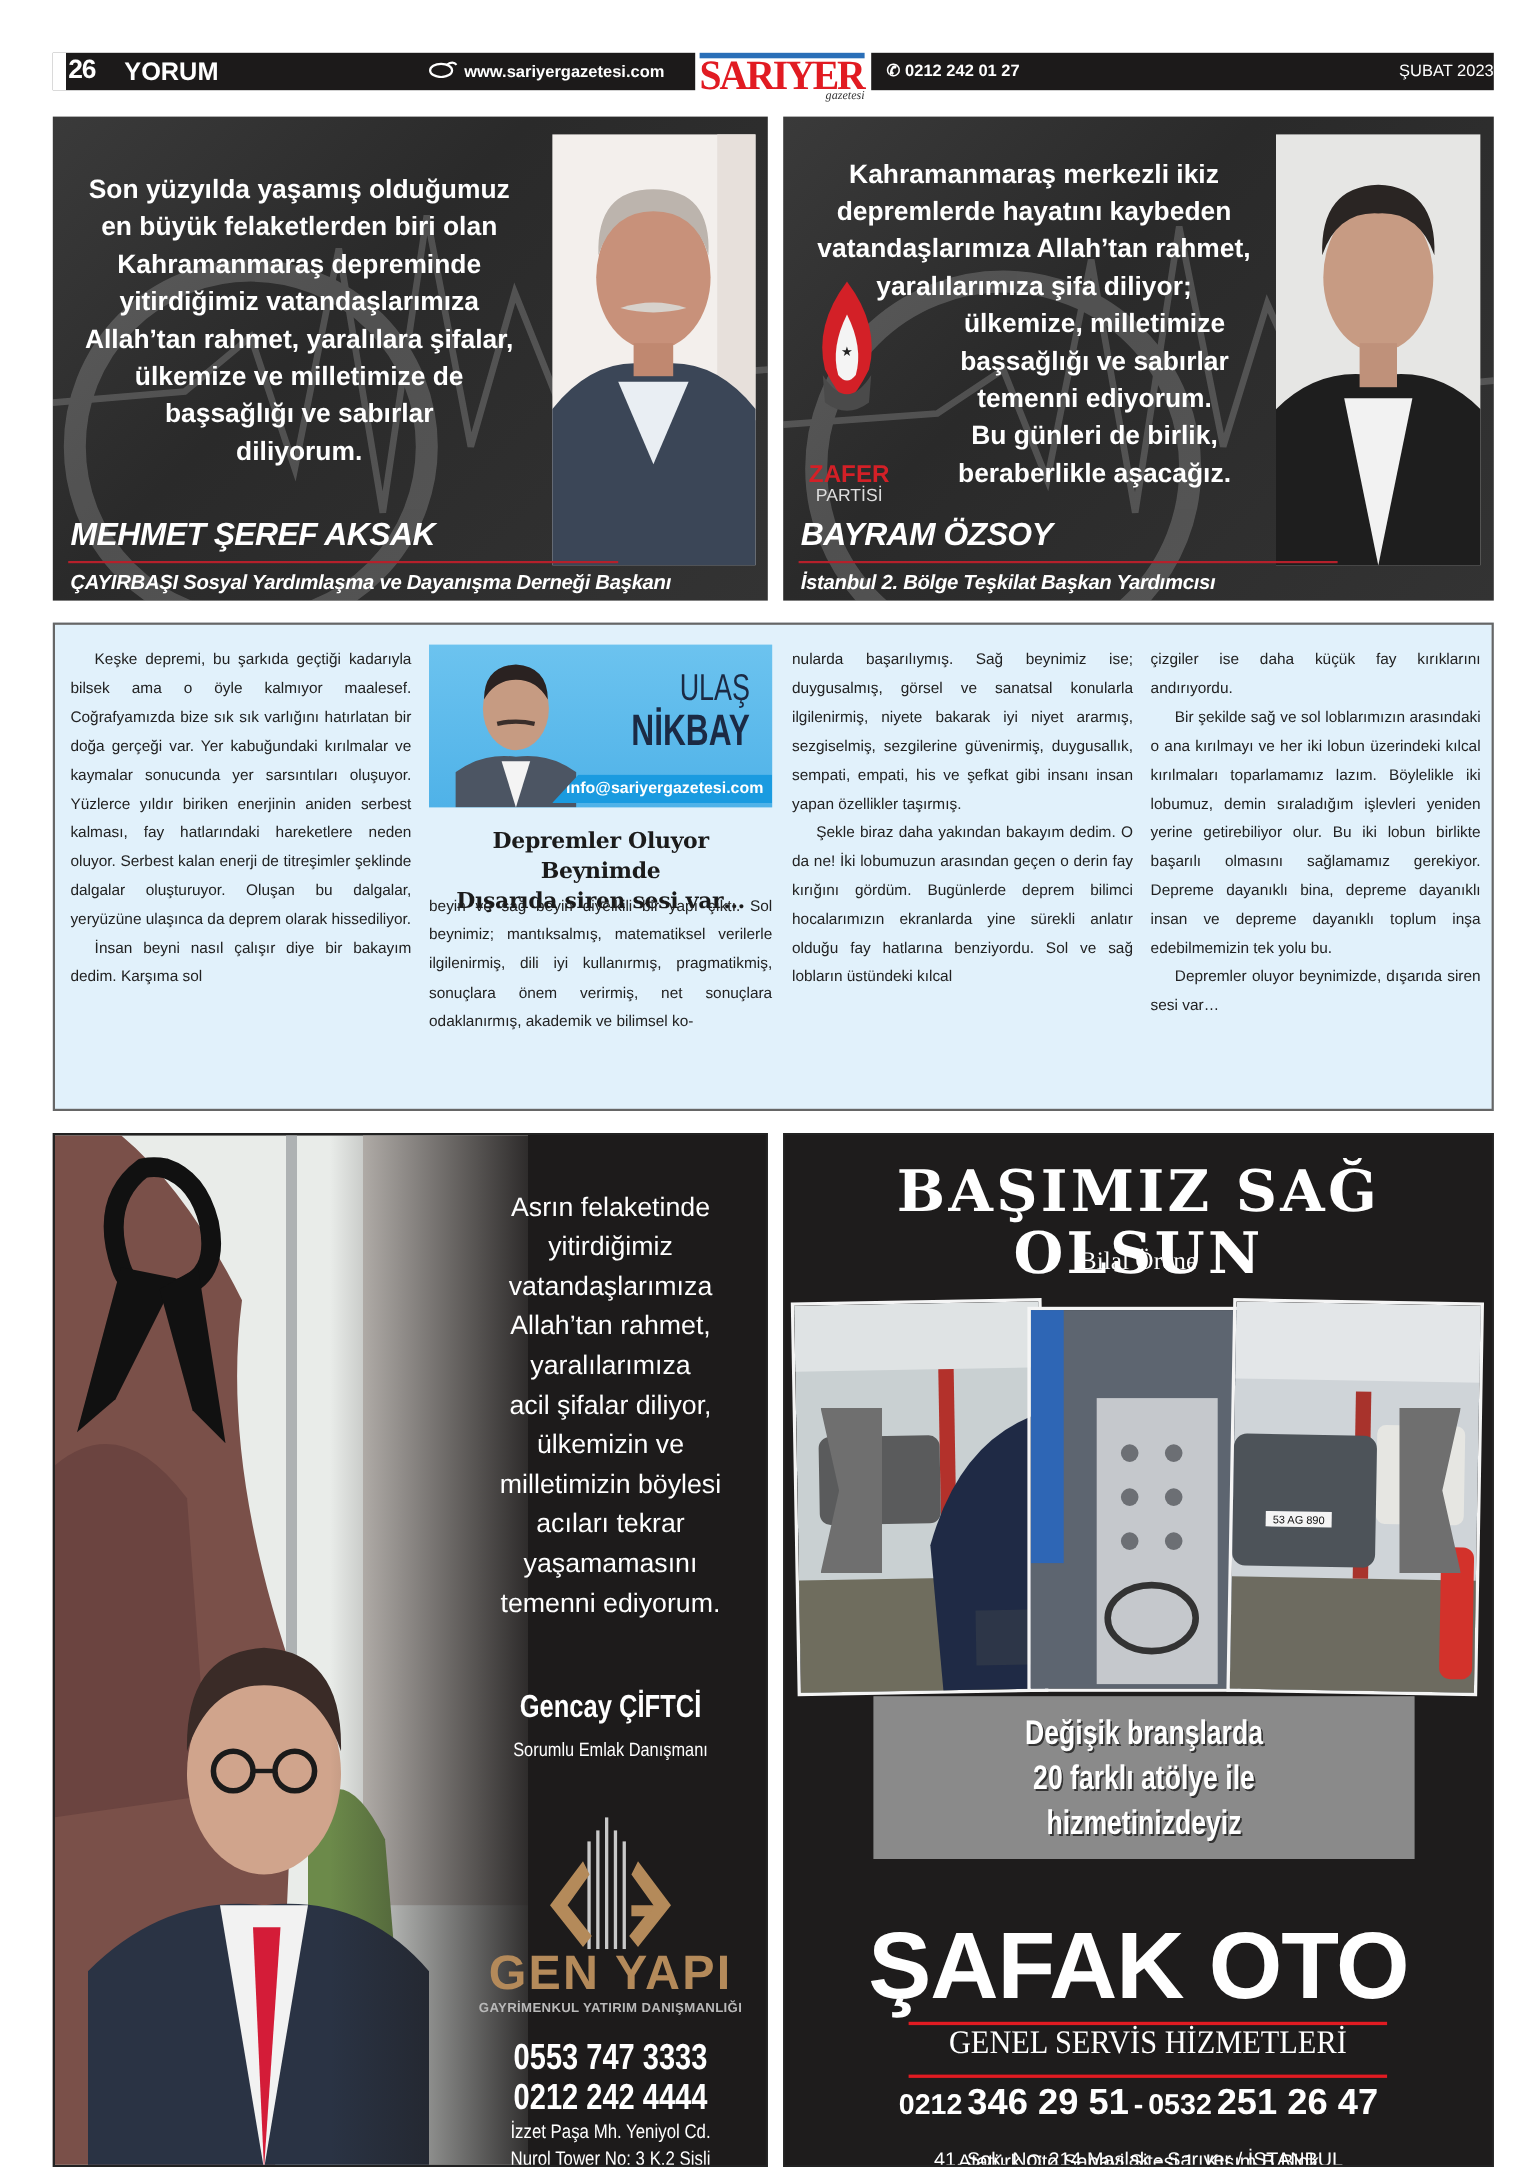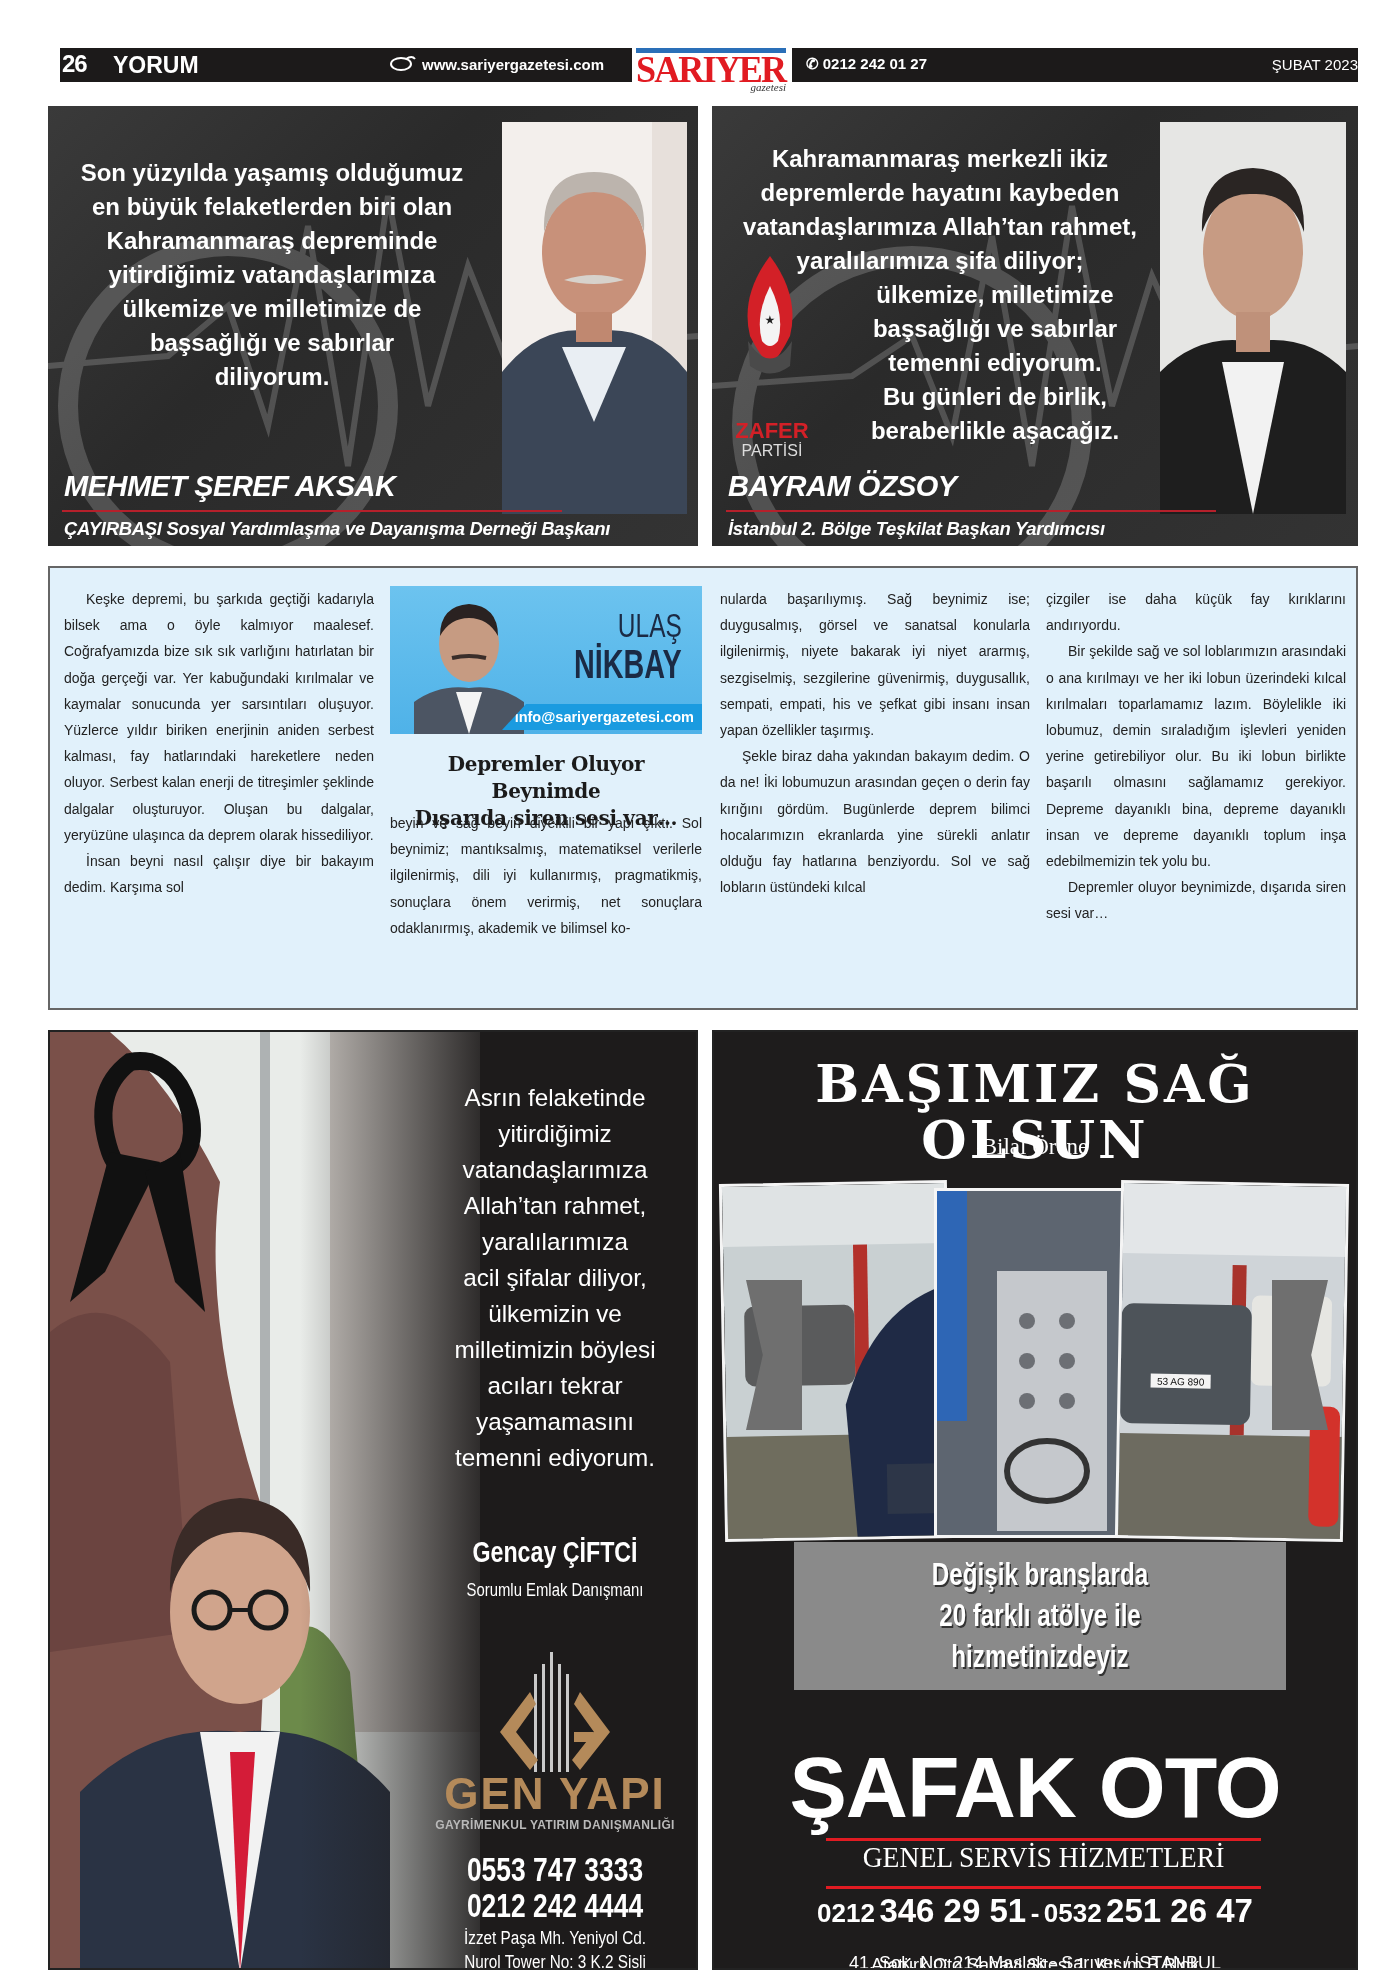--- a/index.html
+++ b/index.html
@@ -108,20 +108,21 @@
     <ellipse cx="92" cy="130" rx="52" ry="66" fill="#c8917a"></ellipse>
     <path d="M42 110 Q40 50 92 50 Q145 50 142 110 Q130 70 92 70 Q55 70 42 110 Z" fill="#bcb4ad"></path>
     <path d="M62 158 Q92 148 122 158 Q92 166 62 158Z" fill="#d7d2cc"></path>
     <rect x="74" y="190" width="36" height="30" fill="#c08870"></rect>
   </svg>
   <div class="quote" style="left:14px;top:50px;width:420px;">
     <div>Son yüzyılda yaşamış olduğumuz</div>
     <div>en büyük felaketlerden biri olan</div>
     <div>Kahramanmaraş depreminde</div>
     <div>yitirdiğimiz vatandaşlarımıza</div>
+    <div>Allah’tan rahmet, yaralılara şifalar,</div>
     <div>ülkemize ve milletimize de</div>
     <div>başsağlığı ve sabırlar</div>
     <div>diliyorum.</div>
   </div>
   <div class="name">MEHMET ŞEREF AKSAK</div>
   <div class="rule" style="width:500px;"></div>
   <div class="role">ÇAYIRBAŞI Sosyal Yardımlaşma ve Dayanışma Derneği Başkanı</div>
 </div>
 
 <div class="abs panel" style="left:712px;width:646px;">

